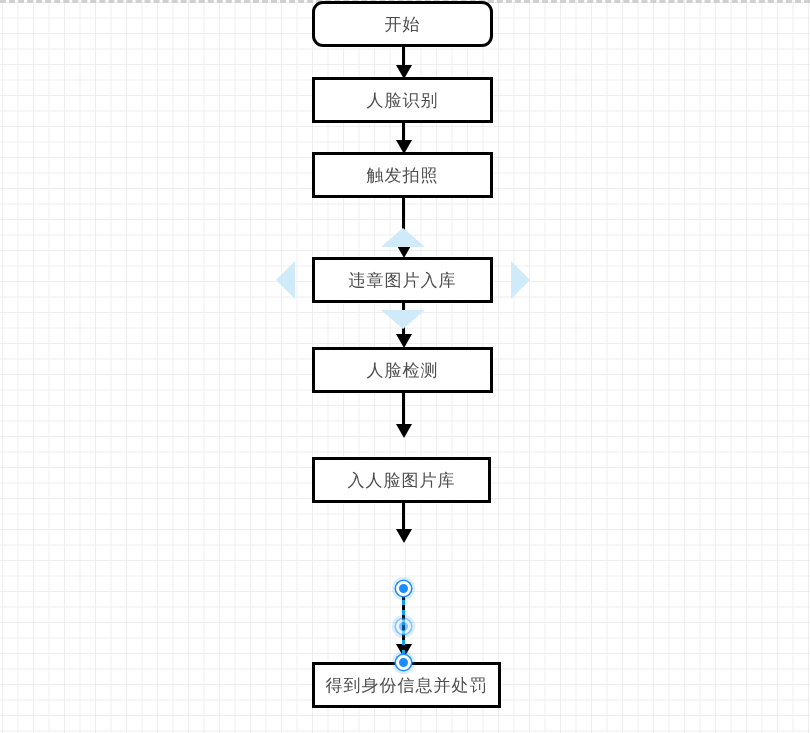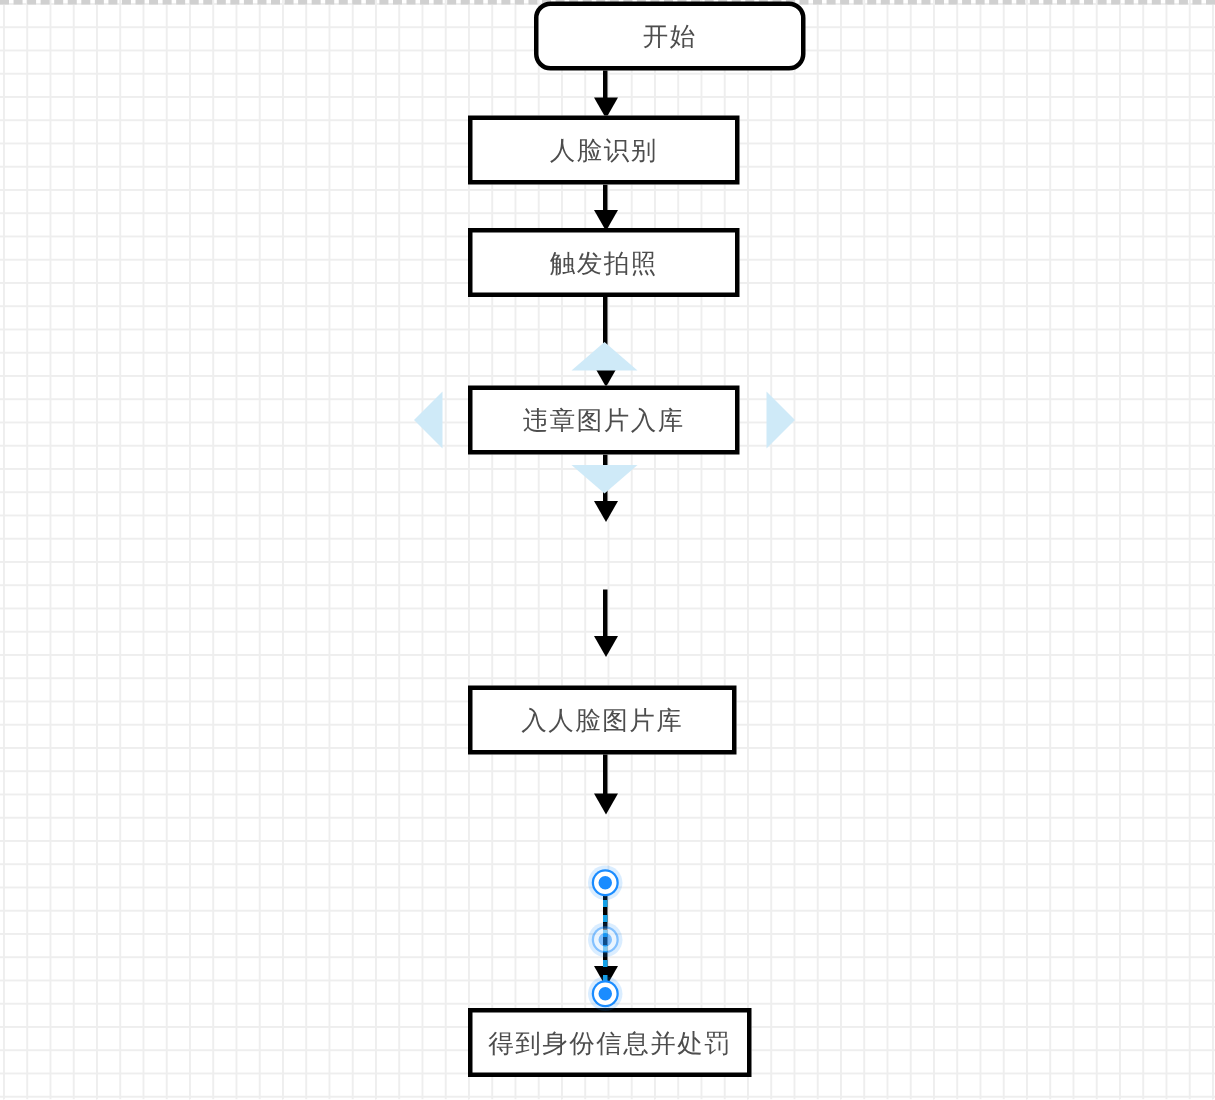--- a/index.html
+++ b/index.html
@@ -49,21 +49,21 @@
     border: 3px solid #000000;
     display: flex;
     align-items: center;
     justify-content: center;
     color: #4d4d4d;
     font-size: 17px;
     letter-spacing: 1px;
     white-space: nowrap;
     z-index: 5;
   }
-  .node.rounded { border-radius: 11px; margin-left: 44px; }
+  .node.rounded { border-radius: 11px; }
 
   
   .edge {
     position: absolute;
     z-index: 3;
   }
   .edge-line {
     position: absolute;
     left: 0;
     top: 0;
@@ -201,19 +201,20 @@
   <div class="hover-arrow down" style="left:381px; top:310px;"></div>
 
   <div class="node rounded" style="left:312px; top:1px; width:181px; height:46px;">开始</div>
 
   <div class="node" style="left:312px; top:77px; width:181px; height:46px;">人脸识别</div>
 
   <div class="node" style="left:312px; top:152px; width:181px; height:46px;">触发拍照</div>
 
   <div class="node" style="left:312px; top:257px; width:181px; height:46px;font-family:Liberation Serif, serif;">违章图片入库</div>
 
+  <div class="node" style="left:312px; top:347px; width:181px; height:46px;">人脸检测</div>
 
   <div class="node" style="left:312px; top:437px; width:179px; height:46px;margin-top:20px;">入人脸图片库</div>
 
 
-  <div class="node" style="left:312px; top:662px; width:189px; height:46px;margin-top:10px;">得到身份信息并处罚</div>
+  <div class="node" style="left:312px; top:662px; width:189px; height:46px;">得到身份信息并处罚</div>
 
 </div>
 
 </body></html>

